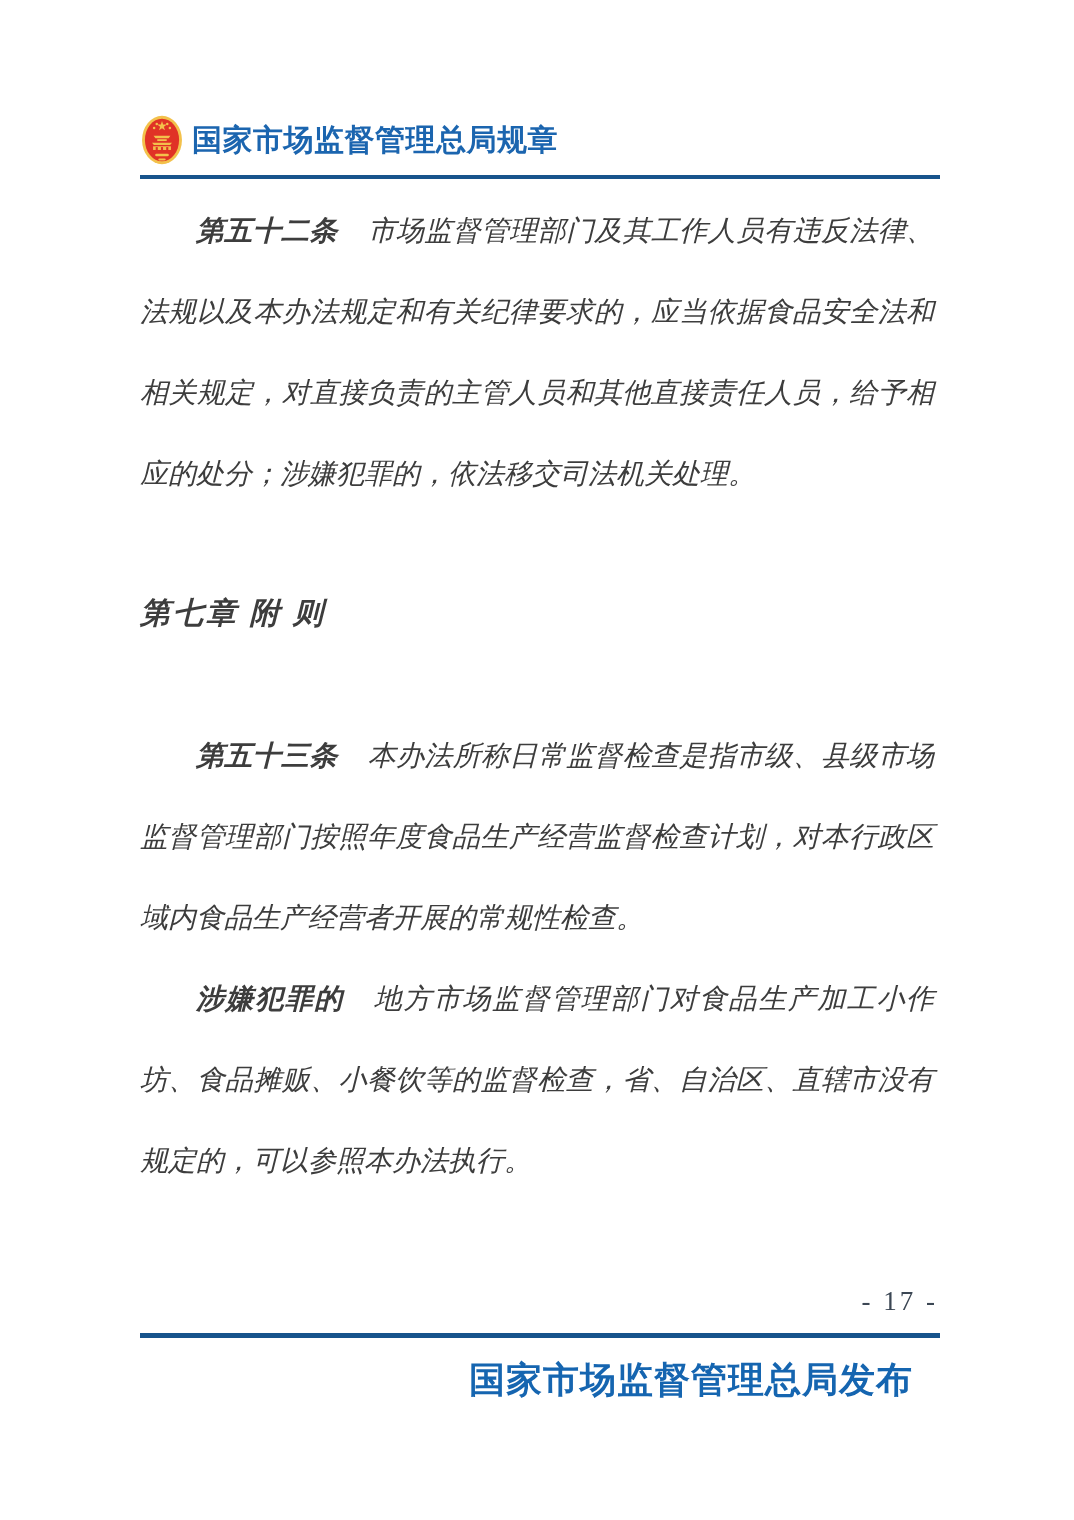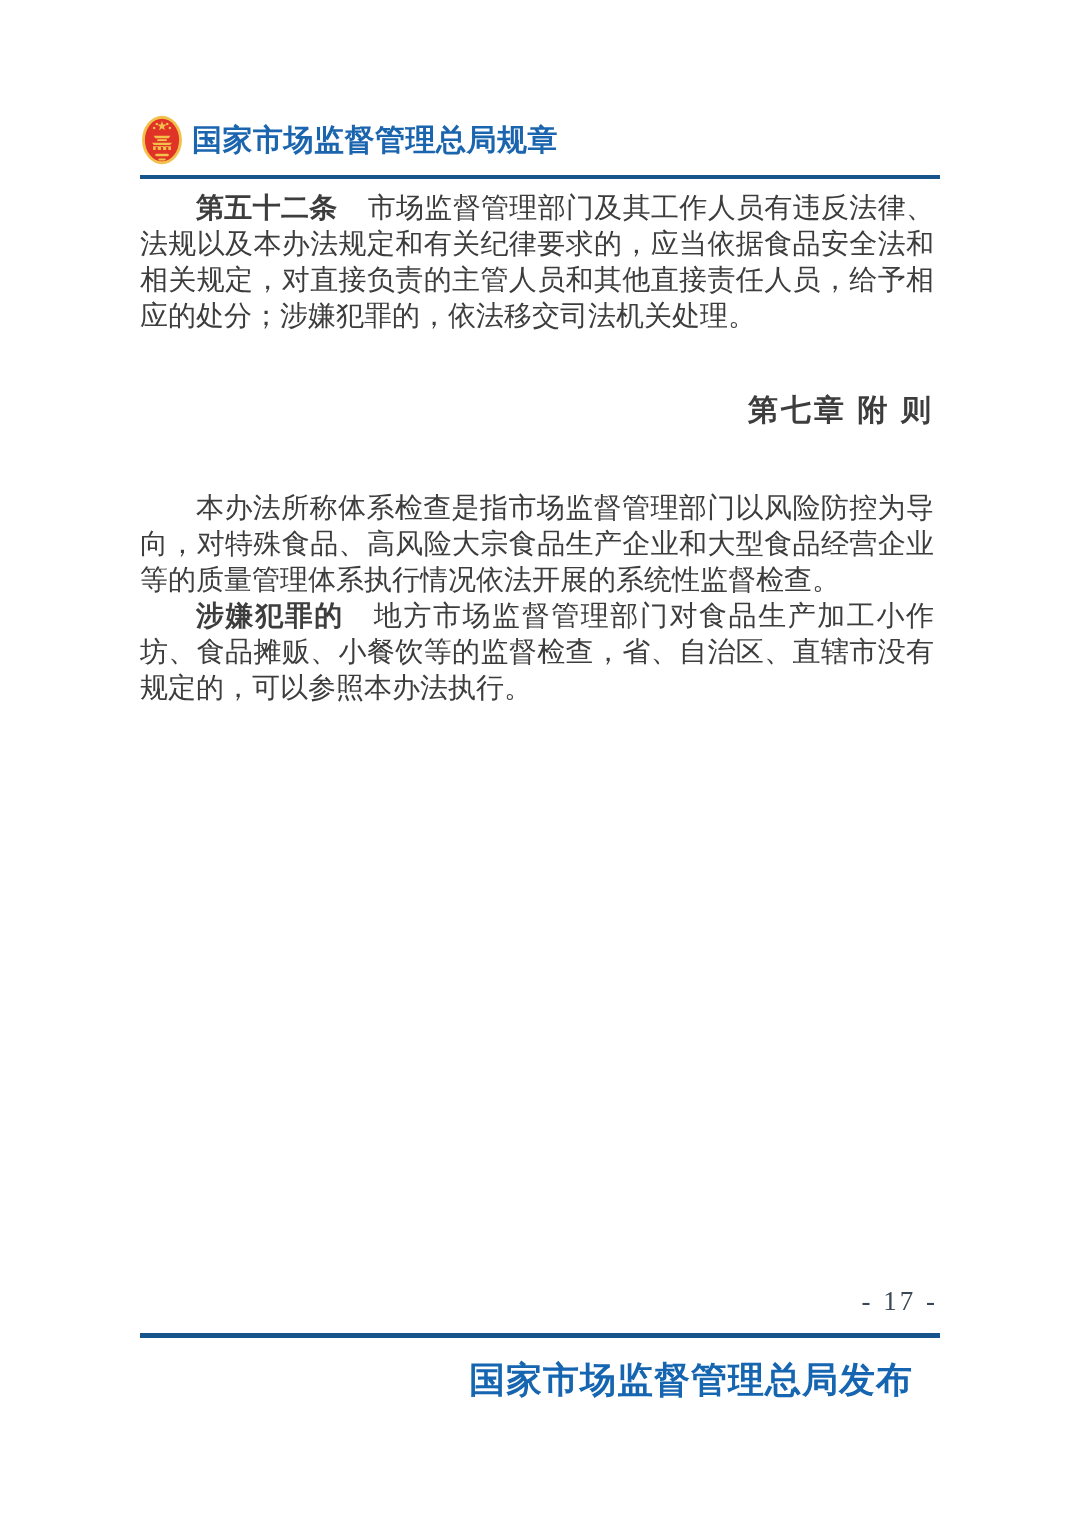--- a/index.html
+++ b/index.html
@@ -42,31 +42,32 @@
     background: #17548c;
   }
 
   
   .doc-body {
     position: absolute;
     left: 140px;
     top: 190px;
     width: 794px;
     font-size: 28px;
-    line-height: 36px;
+    line-height: 81px;
     color: #3d3d3d;
     text-align: justify;
+    font-style: italic;
   }
   .para { text-indent: 2em; }
   .para-label { font-weight: bold; margin-right: 30px; }
   .para-label:empty { margin-right: 0; }
   .chapter {
     margin-top: 58px;
     margin-bottom: 62px;
-    text-align: right;
+    text-align: left;
     text-indent: 0;
     font-size: 30px;
     font-weight: bold;
     color: #3d3d3d;
     letter-spacing: 3px;
   }
 
   
   .pageno {
     position: absolute;
@@ -124,23 +125,23 @@
     </span>
     <span class="hdr-title">国家市场监督管理总局规章</span>
   </header>
   <div class="hdr-rule"></div>
 
   <main class="doc-body">
     <p class="para"><b class="para-label">第五十二条</b><span>市场监督管理部门及其工作人员有违反法律、法规以及本办法规定和有关纪律要求的，应当依据食品安全法和相关规定，对直接负责的主管人员和其他直接责任人员，给予相应的处分；涉嫌犯罪的，依法移交司法机关处理。</span></p>
 
     <h2 class="chapter">第七章 附 则</h2>
 
+    <p class="para"><b class="para-label">第五十三条</b><span>本办法所称日常监督检查是指市级、县级市场监督管理部门按照年度食品生产经营监督检查计划，对本行政区域内食品生产经营者开展的常规性检查。</span></p>
 
 
-    <p class="para"><b class="para-label"></b><span>本办法所称体系检查是指市场监督管理部门以风险防控为导向，对特殊食品、高风险大宗食品生产企业和大型食品经营企业等的质量管理体系执行情况依法开展的系统性监督检查。</span></p>
 
     <p class="para"><b class="para-label">涉嫌犯罪的</b><span>地方市场监督管理部门对食品生产加工小作坊、食品摊贩、小餐饮等的监督检查，省、自治区、直辖市没有规定的，可以参照本办法执行。</span></p>
   </main>
 
   <div class="pageno">- 17 -</div>
   <div class="ftr-rule"></div>
   <footer>
     <span class="publisher">国家市场监督管理总局发布</span>
   </footer>
 

